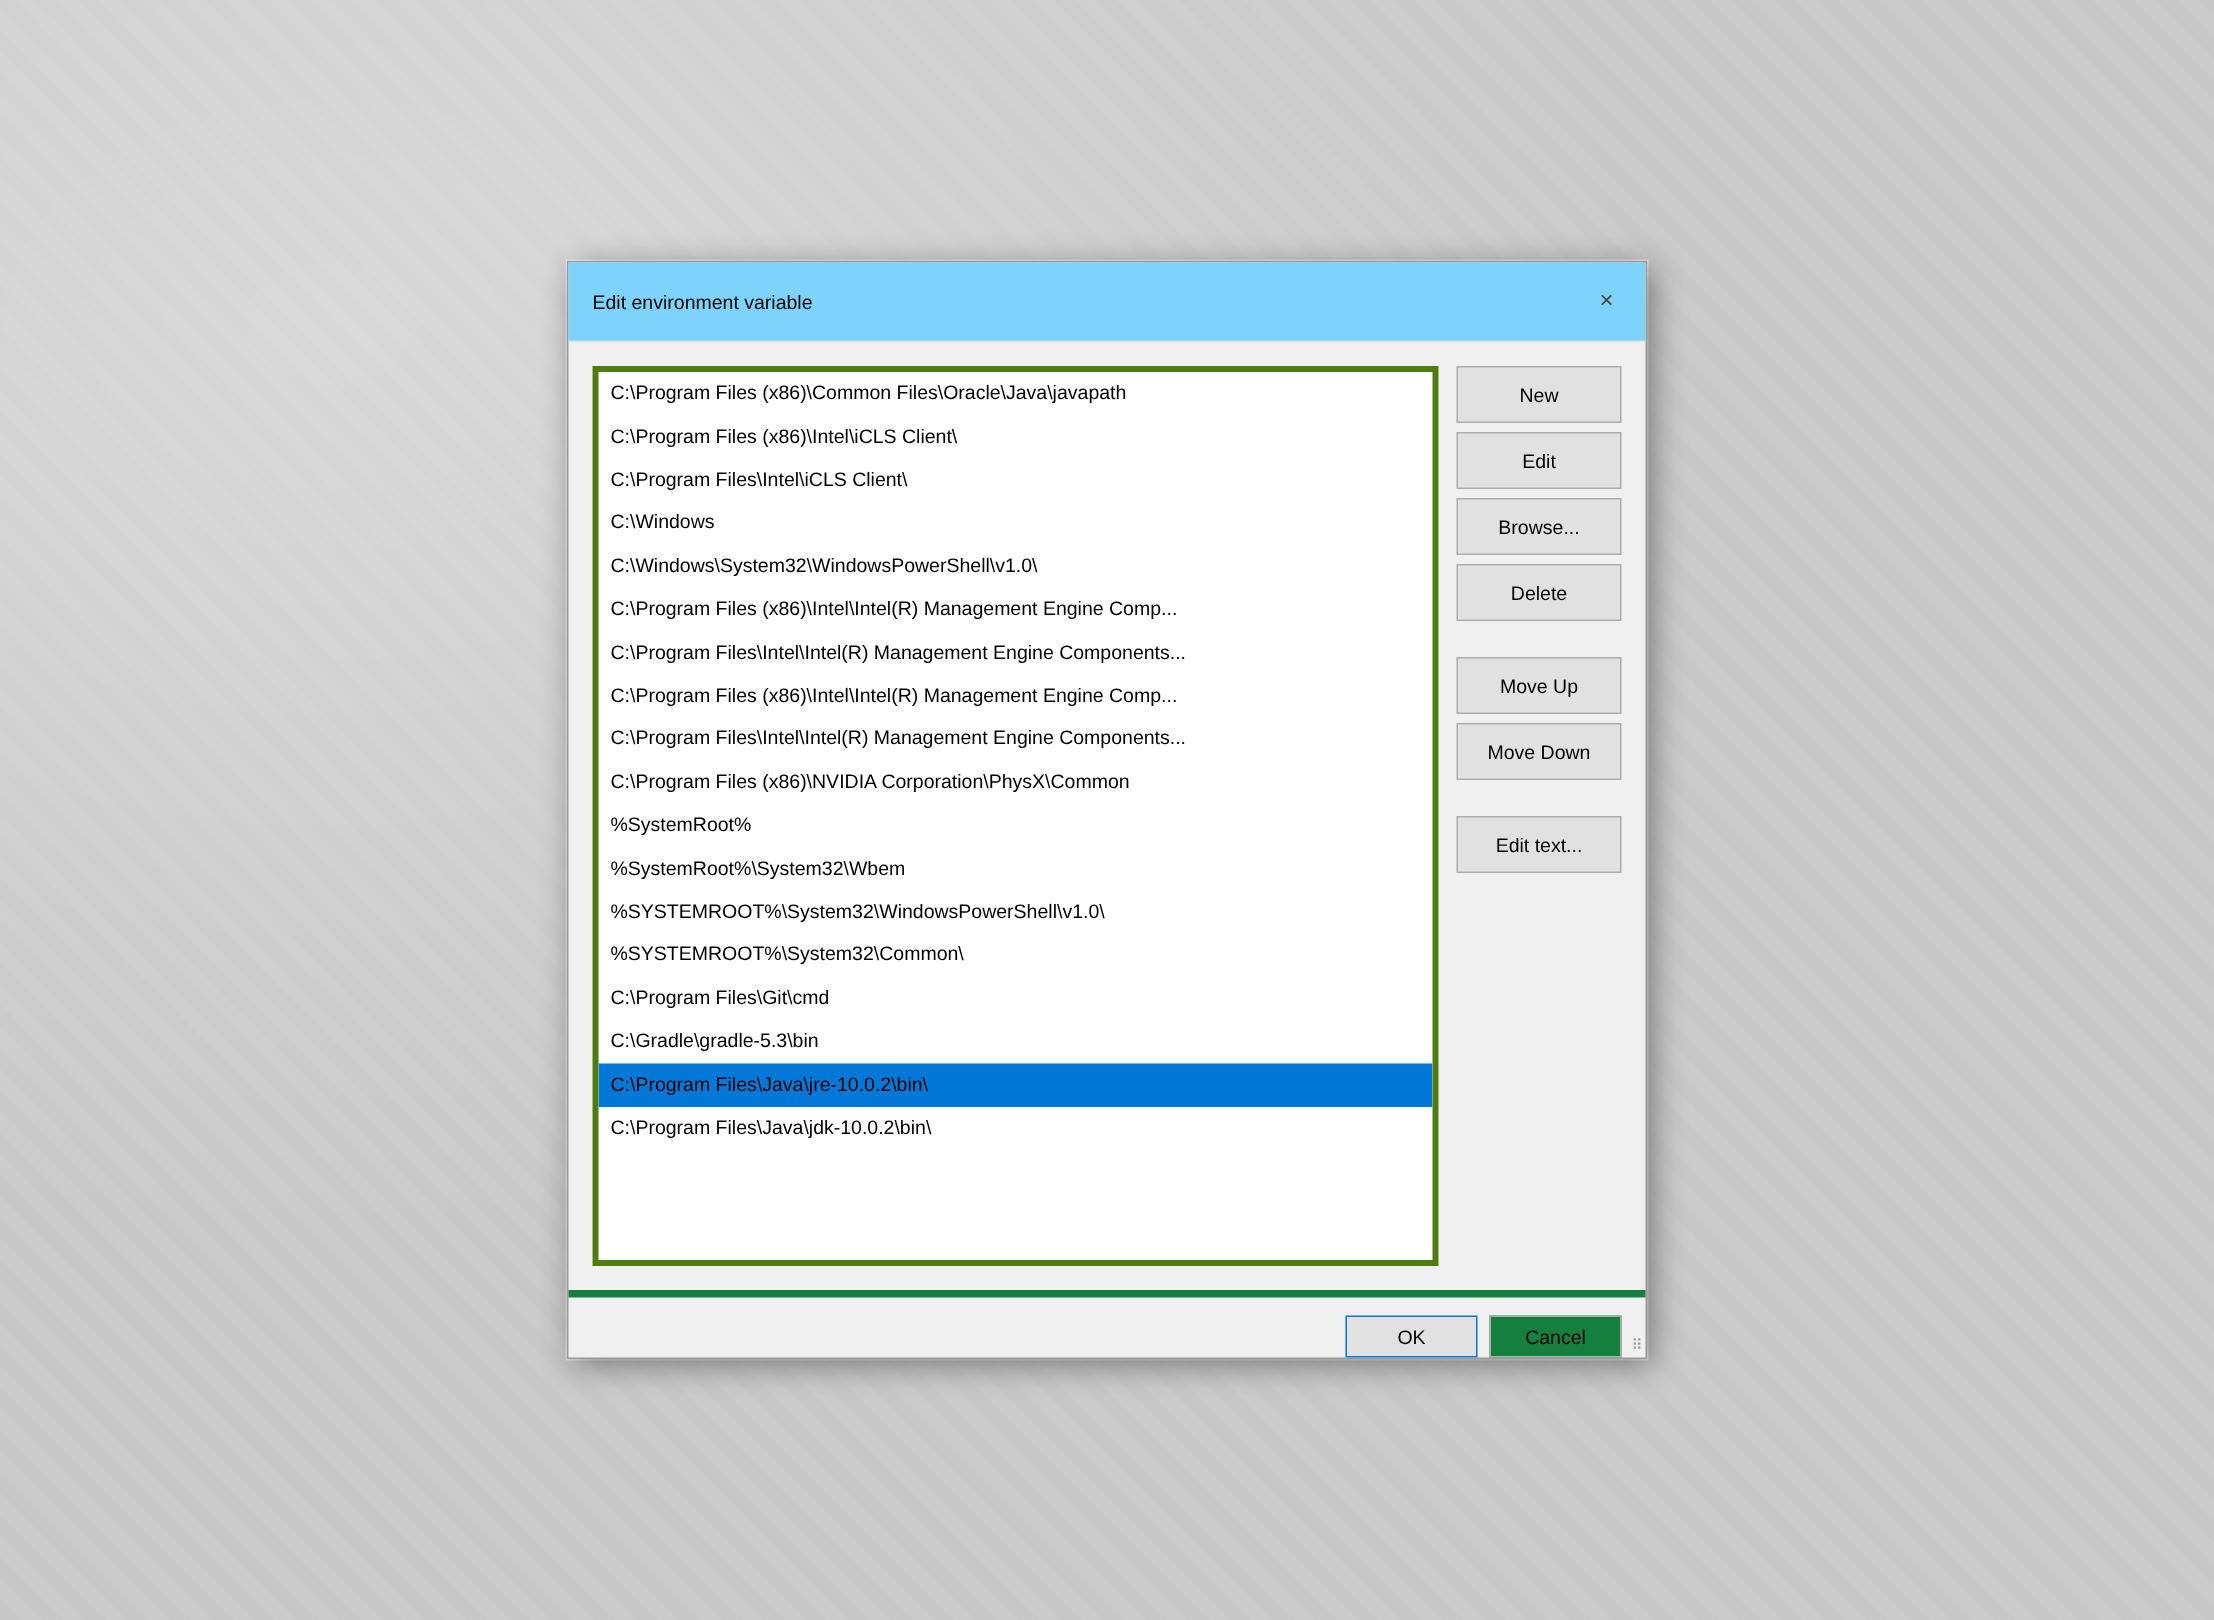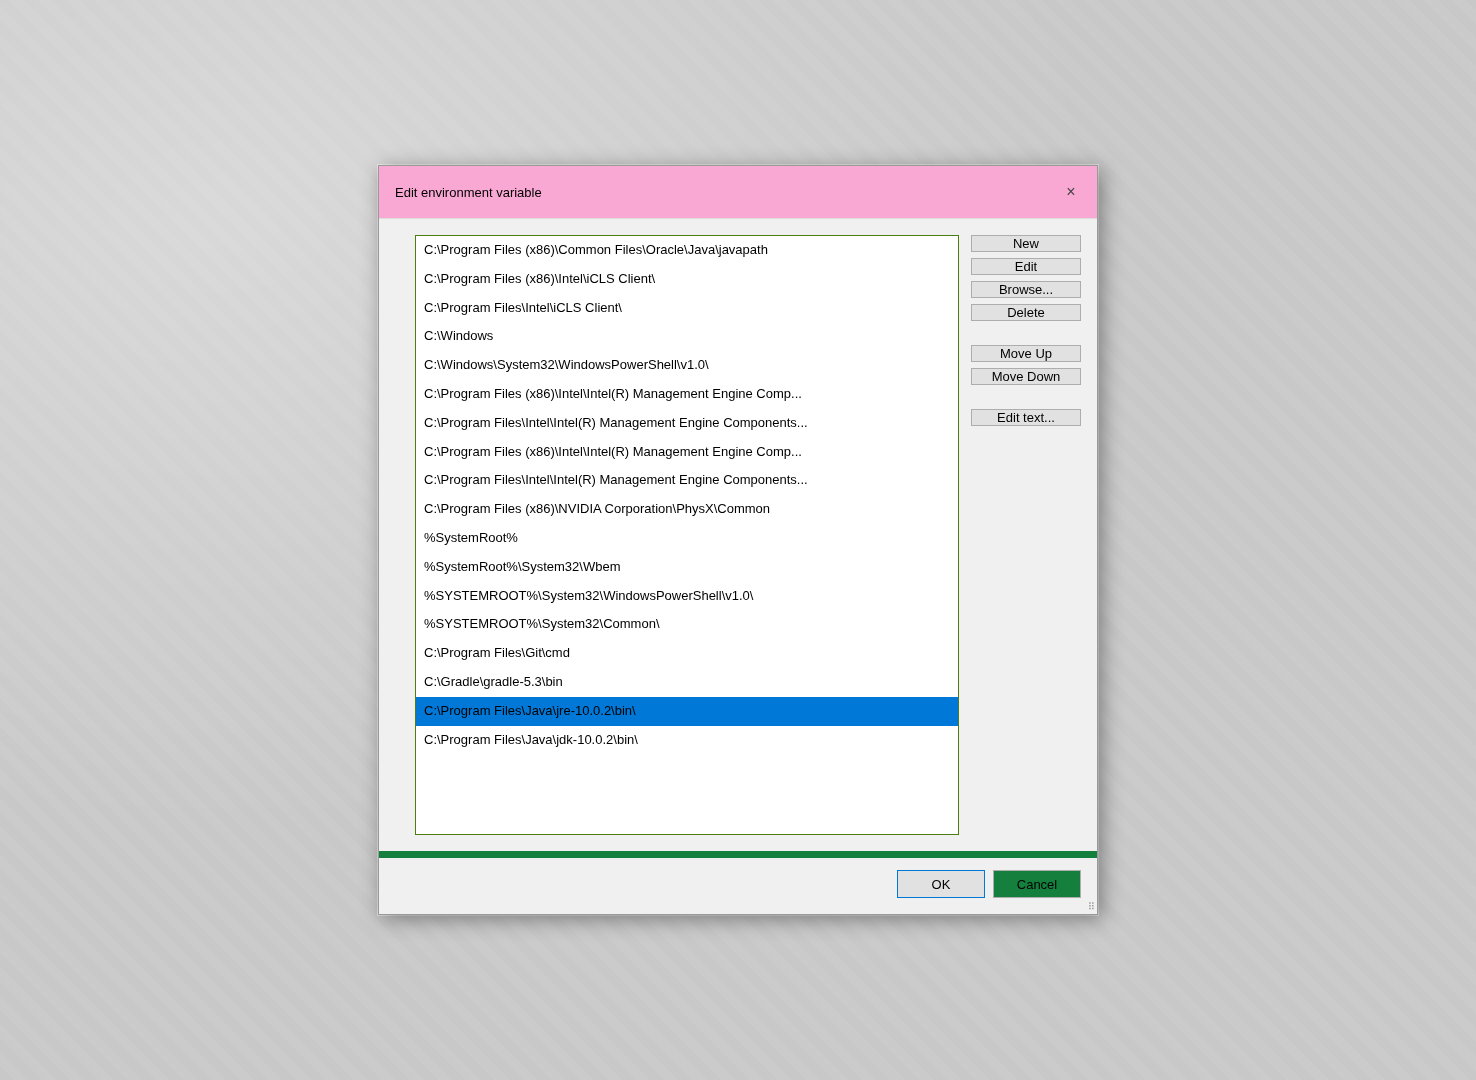--- a/index.html
+++ b/index.html
@@ -43,21 +43,21 @@
       box-shadow: 4px 4px 20px rgba(0,0,0,0.4), 0 0 0 1px rgba(255,255,255,0.5);
       display: flex;
       flex-direction: column;
     }
 
     .title-bar {
       display: flex;
       align-items: center;
       justify-content: space-between;
       padding: 12px 12px 12px 16px;
-      background: #f9a8d4;
+      background: #7dd3fc;
       border-bottom: 1px solid #ddd;
       user-select: none;
     }
 
     .title-bar-text {
       font-size: 13px;
       font-weight: 400;
       color: #000;
     }
 
@@ -77,25 +77,24 @@
 
     .dialog-content {
       display: flex;
       gap: 12px;
       padding: 16px;
       flex: 1;
     }
 
     .list-container {
       flex: 1;
-      border: 1px solid #4d7c0f;
+      border: 4px solid #4d7c0f;
       background: #fff;
       overflow-y: auto;
       min-height: 600px;
-      margin-left: 20px;
     }
 
     .list-item {
       padding: 4px 8px;
       cursor: pointer;
       white-space: nowrap;
       overflow: hidden;
       text-overflow: ellipsis;
       font-size: 13px;
       line-height: 1.6;
@@ -109,21 +108,21 @@
 
     .buttons-panel {
       display: flex;
       flex-direction: column;
       gap: 6px;
       width: 110px;
     }
 
     .btn {
       width: 110px;
-      height: 17px;
+      height: 38px;
       background: #e1e1e1;
       border: 1px solid #adadad;
       cursor: pointer;
       font-size: 13px;
       font-family: 'Segoe UI', Arial, sans-serif;
       color: #000;
       display: flex;
       align-items: center;
       justify-content: center;
       text-align: center;
@@ -131,22 +130,22 @@
     }
 
     .btn-spacer {
       height: 12px;
     }
 
     .dialog-footer {
       display: flex;
       justify-content: flex-end;
       gap: 8px;
-      padding: 12px 16px 16px;
-      border-top: 7px solid #15803d;
+      padding: 12px 16px 0;
+      border-top: 5px solid #15803d;
     }
 
     .btn-footer {
       width: 88px;
       height: 28px;
       background: #15803d;
       border: 1px solid #adadad;
       cursor: pointer;
       font-size: 13px;
       font-family: 'Segoe UI', Arial, sans-serif;

